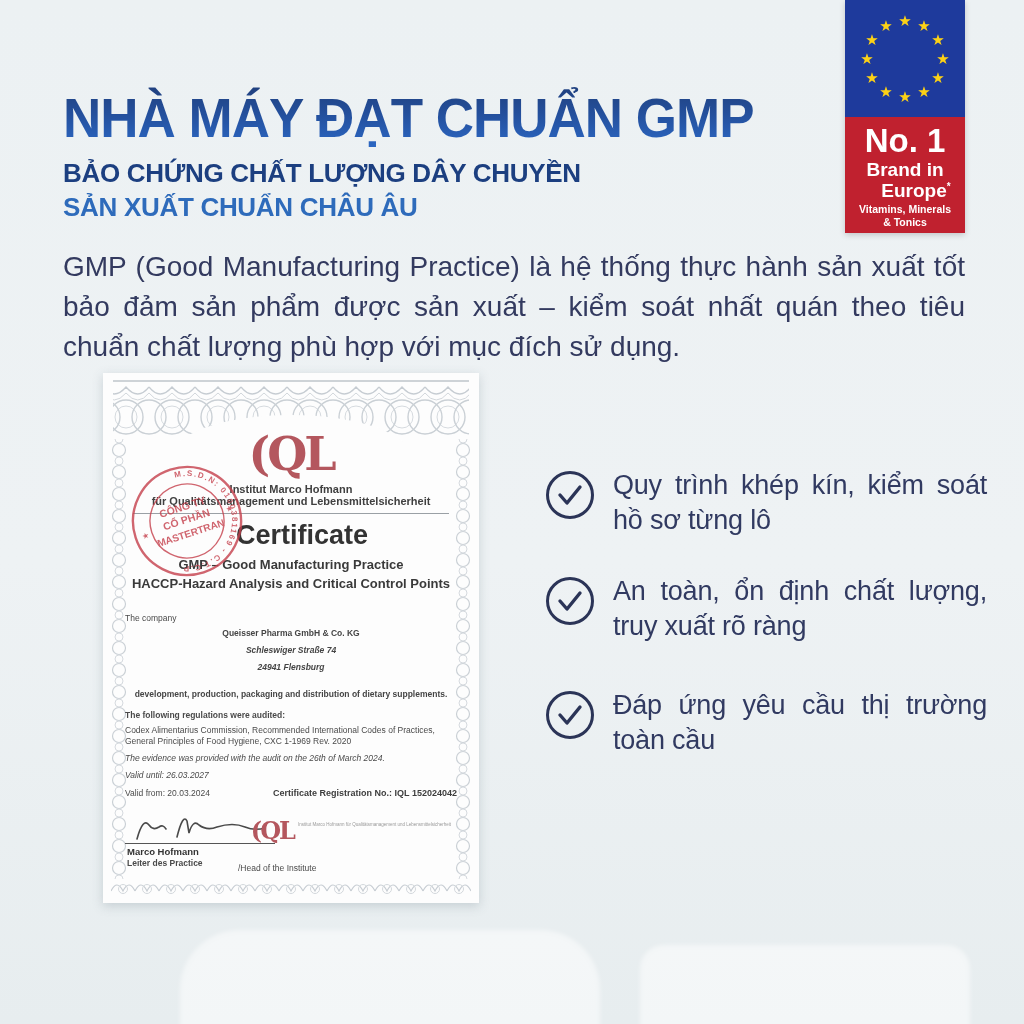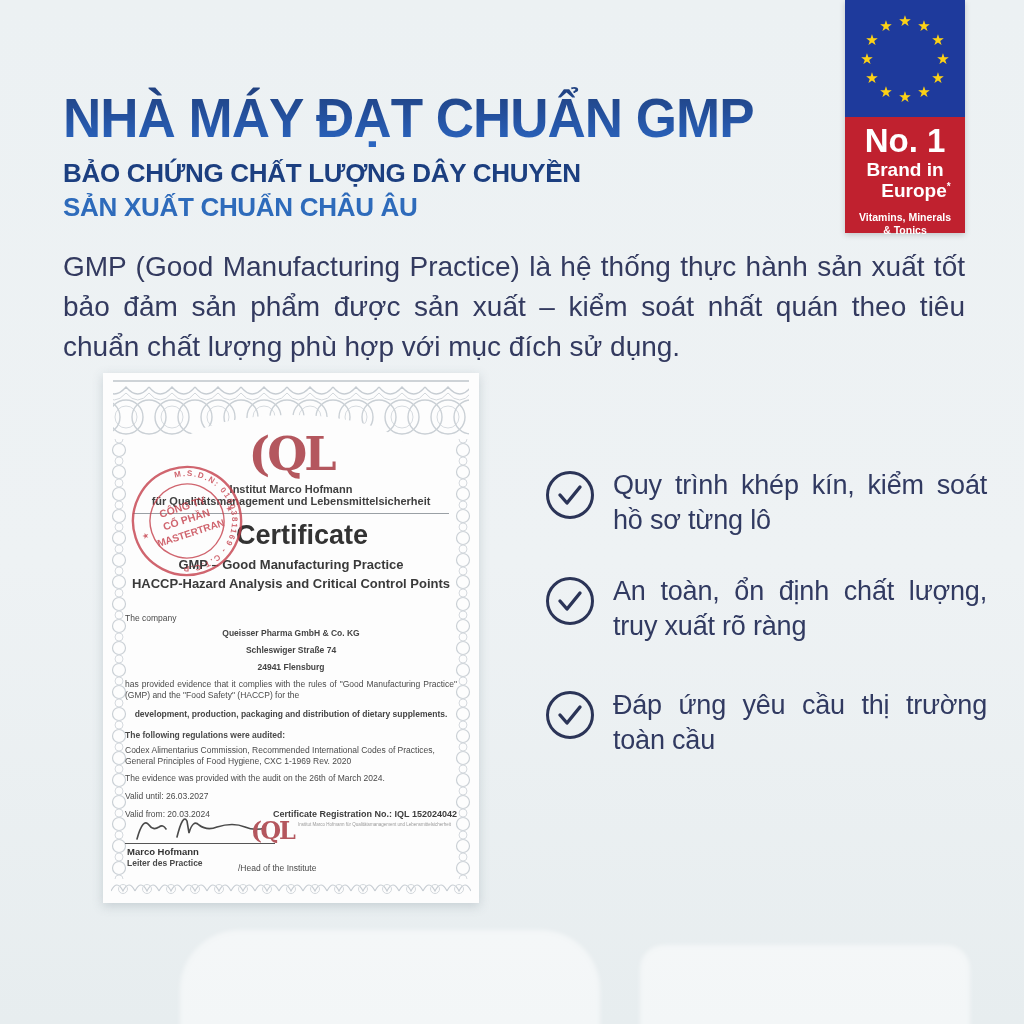--- a/index.html
+++ b/index.html
@@ -18,21 +18,21 @@
 
   
   .eu-badge { position:absolute; left:845px; top:0; width:120px; height:233px; box-shadow:0 2px 6px rgba(0,0,0,.18); }
   .eu-flag { position:absolute; left:0; top:0; width:120px; height:117px; background:#1e3a9c; }
   .eu-flag .star { position:absolute; color:#fcd116; font-size:15px; line-height:1; transform:translate(-50%,-50%); }
   .badge-red { position:absolute; left:0; top:117px; width:120px; height:116px; background:#c0212f; color:#fff; text-align:center; padding-top:7px; }
   .badge-no1 { font-size:33px; font-weight:bold; letter-spacing:0; line-height:1.05; }
   .badge-brand { font-size:19px; font-weight:bold; line-height:1.15; }
   .badge-europe { font-size:19px; font-weight:bold; line-height:1.15;padding-left:22px; }
   .badge-europe sup { font-size:10px; }
-  .badge-sub { font-size:10.5px; font-weight:bold; line-height:1.25; margin-top:9px; }
+  .badge-sub { font-size:10.5px; font-weight:bold; line-height:1.25; margin-top:1px; }
 
   
   .title-block { position:absolute; left:63px; top:86px; width:780px; }
   .main-title {
     font-size:53px; font-weight:bold; letter-spacing:-1px; white-space:nowrap;
     background:linear-gradient(180deg,#20407e 0%,#24509d 45%,#2c69c6 100%);
     -webkit-background-clip:text; background-clip:text; color:transparent;
     transform:scaleY(1.04); transform-origin:top left;
   }
   .sub1 { margin-top:11px; font-size:26px; font-weight:bold; color:#1c3f80; letter-spacing:-.3px; }
@@ -54,21 +54,21 @@
   .inst1 { font-size:11px; font-weight:bold; color:#404040; margin-top:6px; }
   .inst2 { font-size:11px; font-weight:bold; color:#404040; }
   .head-rule { width:316px; height:1px; background:#9aa0a5; margin:6px auto 0; }
   .cert-title { font-size:27px; font-weight:bold; color:#333; margin-top:6px; letter-spacing:0;padding-left:22px; }
   .cert-gmp { font-size:13px; font-weight:bold; color:#3a3a3a; margin-top:6px; }
   .cert-haccp { font-size:13px; font-weight:bold; color:#3a3a3a; margin-top:4px; }
 
   .cert-body { position:absolute; left:22px; top:240px; width:332px; font-size:8.5px; color:#4a4a4a; line-height:1.3; }
   .c-left { text-align:left; }
   .c-center { text-align:center; font-weight:bold; color:#454545; }
-  .mt4 { margin-top:4px; } .mt6 { margin-top:6px; } .mt8 { margin-top:8px; } .mt10 { margin-top:10px; }
+  .mt4 { margin-top:4px; } .mt6 { margin-top:6px;font-style:italic; } .mt8 { margin-top:16px; } .mt10 { margin-top:10px; }
   .just { text-align:justify; }
   .bold { font-weight:bold; }
   .valid-row { display:flex; justify-content:space-between; align-items:baseline; margin-top:7px; }
   .regno { font-size:9px; font-weight:bold; color:#3d3d3d; }
 
   .sig-zone { position:absolute; left:22px; top:438px; width:332px; height:70px; }
   .sig-svg { position:absolute; left:8px; top:0; }
   .sig-line { position:absolute; left:0; top:32px; width:150px; height:1px; background:#555; }
   .sig-name { position:absolute; left:2px; top:35px; font-size:9.5px; font-weight:bold; color:#333; }
   .sig-role { position:absolute; left:2px; top:47px; font-size:8.5px; font-weight:bold; color:#4a4a4a; }
@@ -177,21 +177,20 @@
         <div class="cert-title">Certificate</div>
         <div class="cert-gmp">GMP – Good Manufacturing Practice</div>
         <div class="cert-haccp">HACCP-Hazard Analysis and Critical Control Points</div>
       </div>
 
       <div class="cert-body">
         <div class="c-left">The company</div>
         <div class="c-center mt4">Queisser Pharma GmbH &amp; Co. KG</div>
         <div class="c-center mt6">Schleswiger Straße 74</div>
         <div class="c-center mt6">24941 Flensburg</div>
-        <div class="c-left just mt6">has provided evidence that it complies with the rules of "Good Manufacturing Practice" (GMP) and the "Food Safety" (HACCP) for the</div>
         <div class="c-center mt8">development, production, packaging and distribution of dietary supplements.</div>
         <div class="c-left bold mt10">The following regulations were audited:</div>
         <div class="c-left mt4">Codex Alimentarius Commission, Recommended International Codes of Practices, General Principles of Food Hygiene, CXC 1-1969 Rev. 2020</div>
         <div class="c-left mt6">The evidence was provided with the audit on the 26th of March 2024.</div>
         <div class="c-left mt6">Valid until: 26.03.2027</div>
         <div class="valid-row">
           <span>Valid from: 20.03.2024</span>
           <span class="regno">Certificate Registration No.: IQL 152024042</span>
         </div>
       </div>

